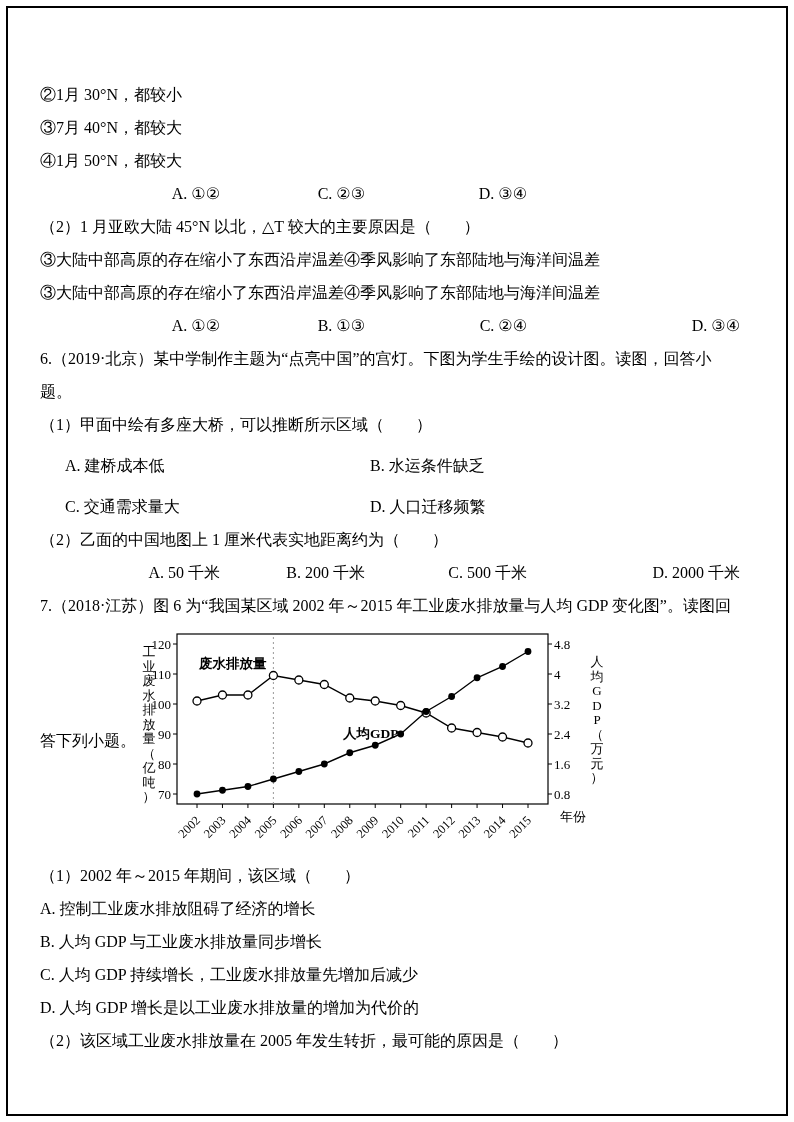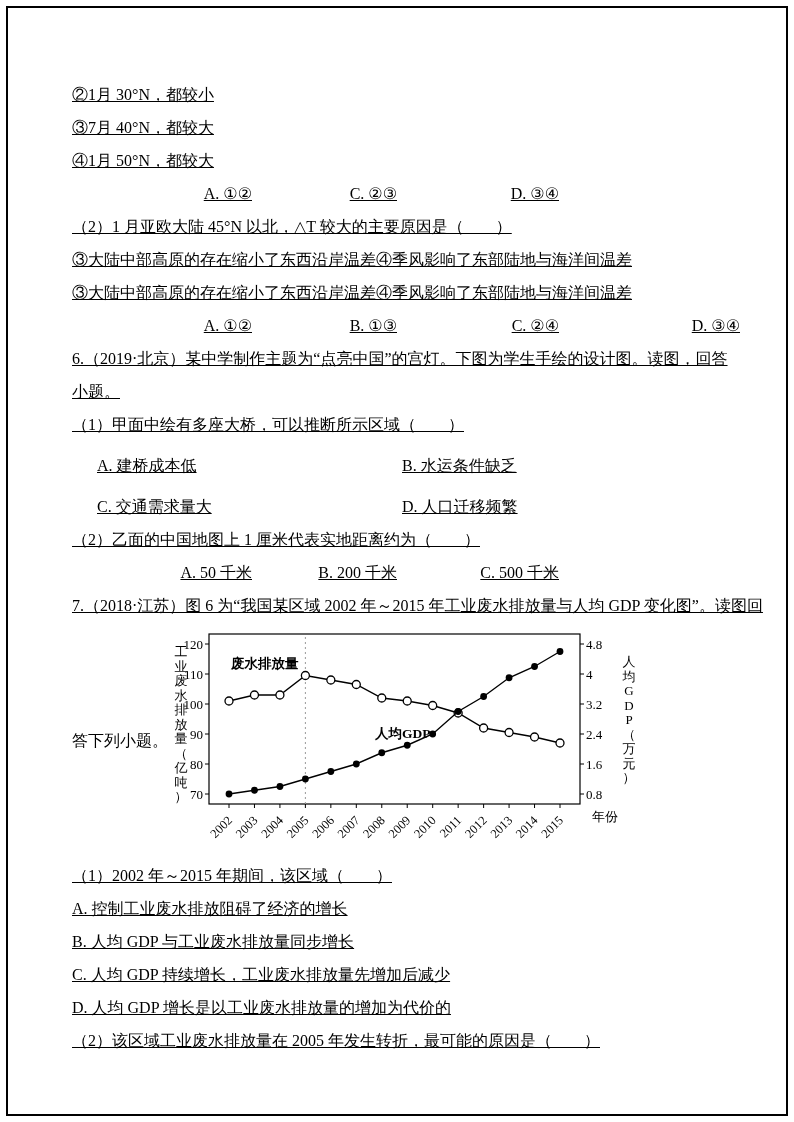--- a/index.html
+++ b/index.html
@@ -4,21 +4,21 @@
 <style>
   html,body { margin:0; padding:0; }
   body {
     width:794px; height:1122px; position:relative; background:#fff; color:#000;
     font-family:"Liberation Serif","DejaVu Serif",serif;
   }
   .page {
     position:absolute; top:6px; left:6px; right:6px; bottom:6px;
     border:2px solid #000; overflow:hidden; background:#fff;
   }
-  .content { padding:70px 46px 0 64px; font-size:16px;text-decoration:underline; }
+  .content { padding:70px 46px 0 32px; font-size:16px; }
   .content p { margin:0; line-height:33px; }
   .ind { margin-left:25px; }
   .opt4 { display:grid; grid-template-columns:158px 145px 162px auto; line-height:33px; margin-left:22px;text-align:right; }
   .opt2 { display:grid; grid-template-columns:305px auto; line-height:33px; margin-left:25px;margin-top:8px; }
   .nowrap { white-space:nowrap; }
   .figure { position:relative; margin:2px 0 0 0; }
   .figure svg { display:block; margin-left:95px; }
   svg text { font-family:"Liberation Serif","DejaVu Serif",serif; fill:#000; }
   .caption { width:500px; margin-left:95px; text-align:center; font-size:19px; line-height:26px; }
   .wraptext { position:absolute; left:0; top:100px; line-height:33px; }
@@ -61,20 +61,21 @@
       <span>C. 交通需求量大</span>
       <span>D. 人口迁移频繁</span>
     </div>
 
     <p class="ind">（2）乙面的中国地图上 1 厘米代表实地距离约为（　　）</p>
 
     <div class="opt4">
       <span>A. 50 千米</span>
       <span>B. 200 千米</span>
       <span>C. 500 千米</span>
+      <span>D. 2000 千米</span>
     </div>
 
     <p class="nowrap">7.（2018·江苏）图 6 为“我国某区域 2002 年～2015 年工业废水排放量与人均 GDP 变化图”。读图回</p>
 
     <div class="figure">
       <span class="wraptext">答下列小题。</span>
       <svg id="line-chart" width="500" height="235" viewBox="0 0 500 235">
           <rect x="42" y="10" width="371" height="170" fill="none" stroke="#000" stroke-width="1.2"></rect>
           <line x1="138.3846153846154" y1="180" x2="138.3846153846154" y2="10" stroke="#999" stroke-width="1" stroke-dasharray="2 3"></line>
           <line x1="38" y1="170" x2="42" y2="170" stroke="#000" stroke-width="1"></line>

